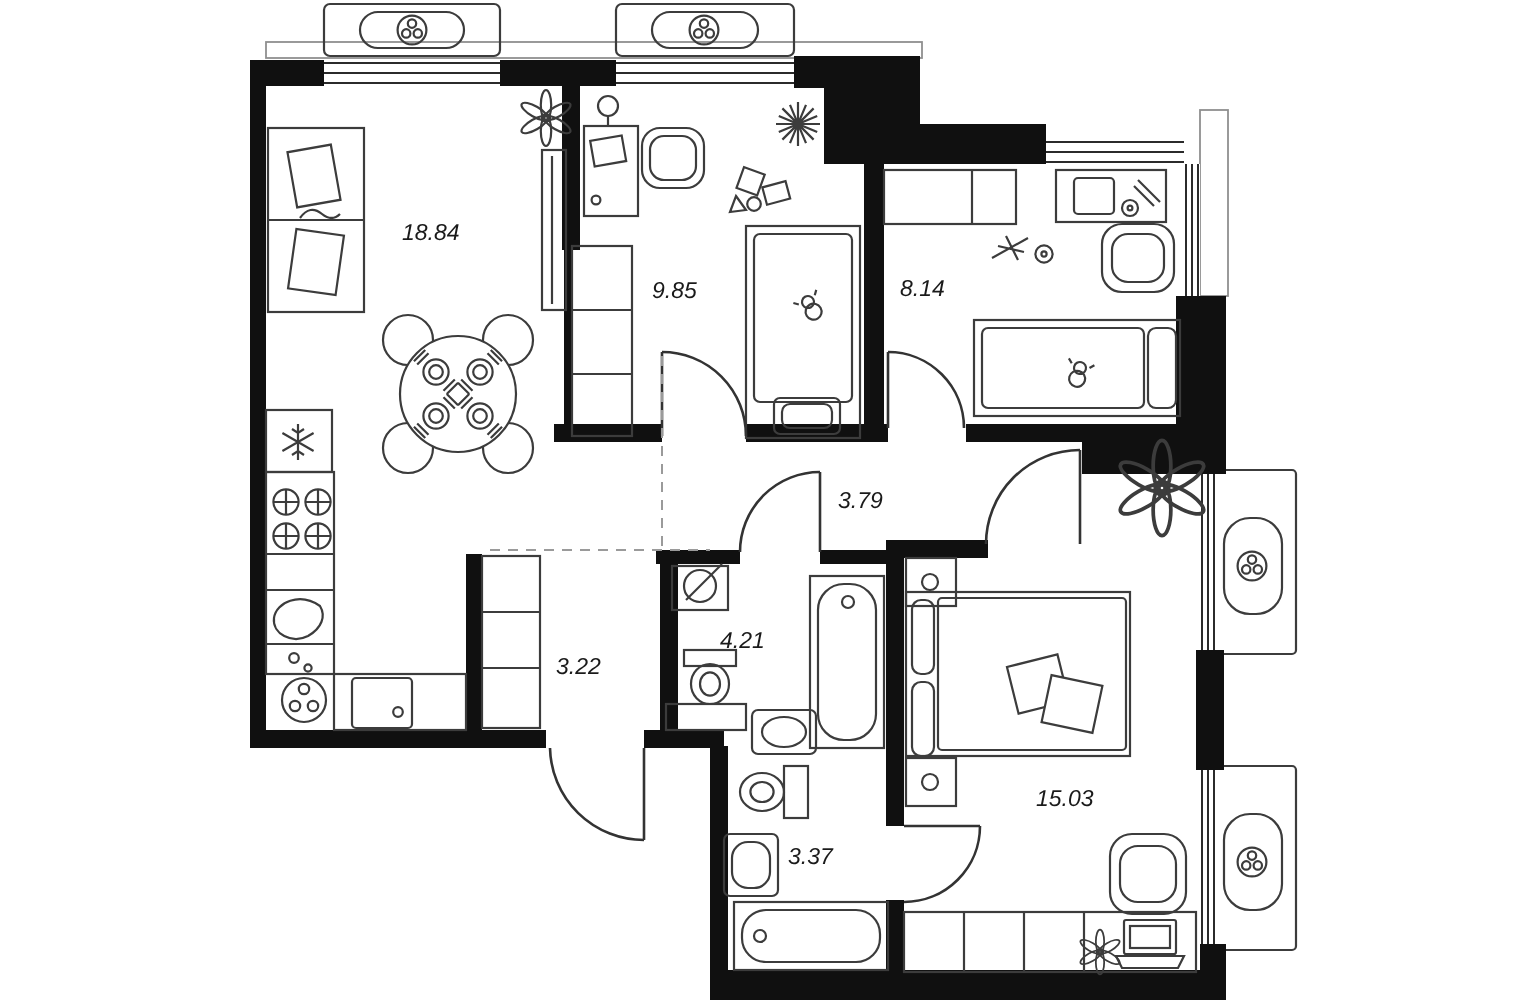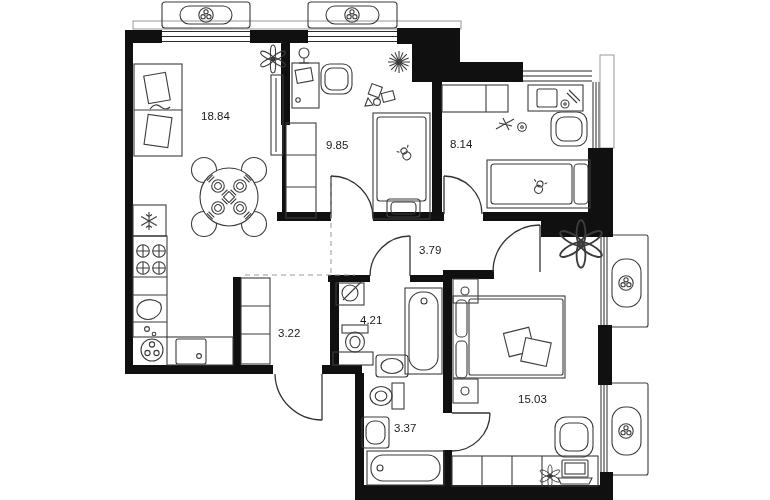--- a/index.html
+++ b/index.html
@@ -1,17 +1,17 @@
 <!DOCTYPE html>
 <html><head>
 <meta charset="utf-8">
 <style>
   html,body{margin:0;padding:0;background:#fff;}
   body{width:770px;height:500px;overflow:hidden;font-family:"Liberation Sans",sans-serif;}
-  .plan{position:relative;width:656px;height:500px;background:#fff;}
+  .plan{position:relative;width:656px;height:500px;background:#fff;font-style:italic;}
   svg{display:block;}
   .w{fill:#101010;}
   .s{stroke:#3c3c3c;stroke-width:1.1;fill:none;}
   .sf{stroke:#3c3c3c;stroke-width:1.1;fill:#fff;}
   .thin{stroke:#8f8f8f;stroke-width:0.9;fill:none;}
   .wbg{fill:#ffffff;}
   .wline{stroke:#2b2b2b;stroke-width:1;fill:none;}
   .door{stroke:#333333;stroke-width:1.3;fill:none;}
   .dash{stroke:#9a9a9a;stroke-width:1;stroke-dasharray:5 4;fill:none;}
   text.lbl{font-family:"Liberation Sans",sans-serif;font-size:11.5px;fill:#1a1a1a;}

